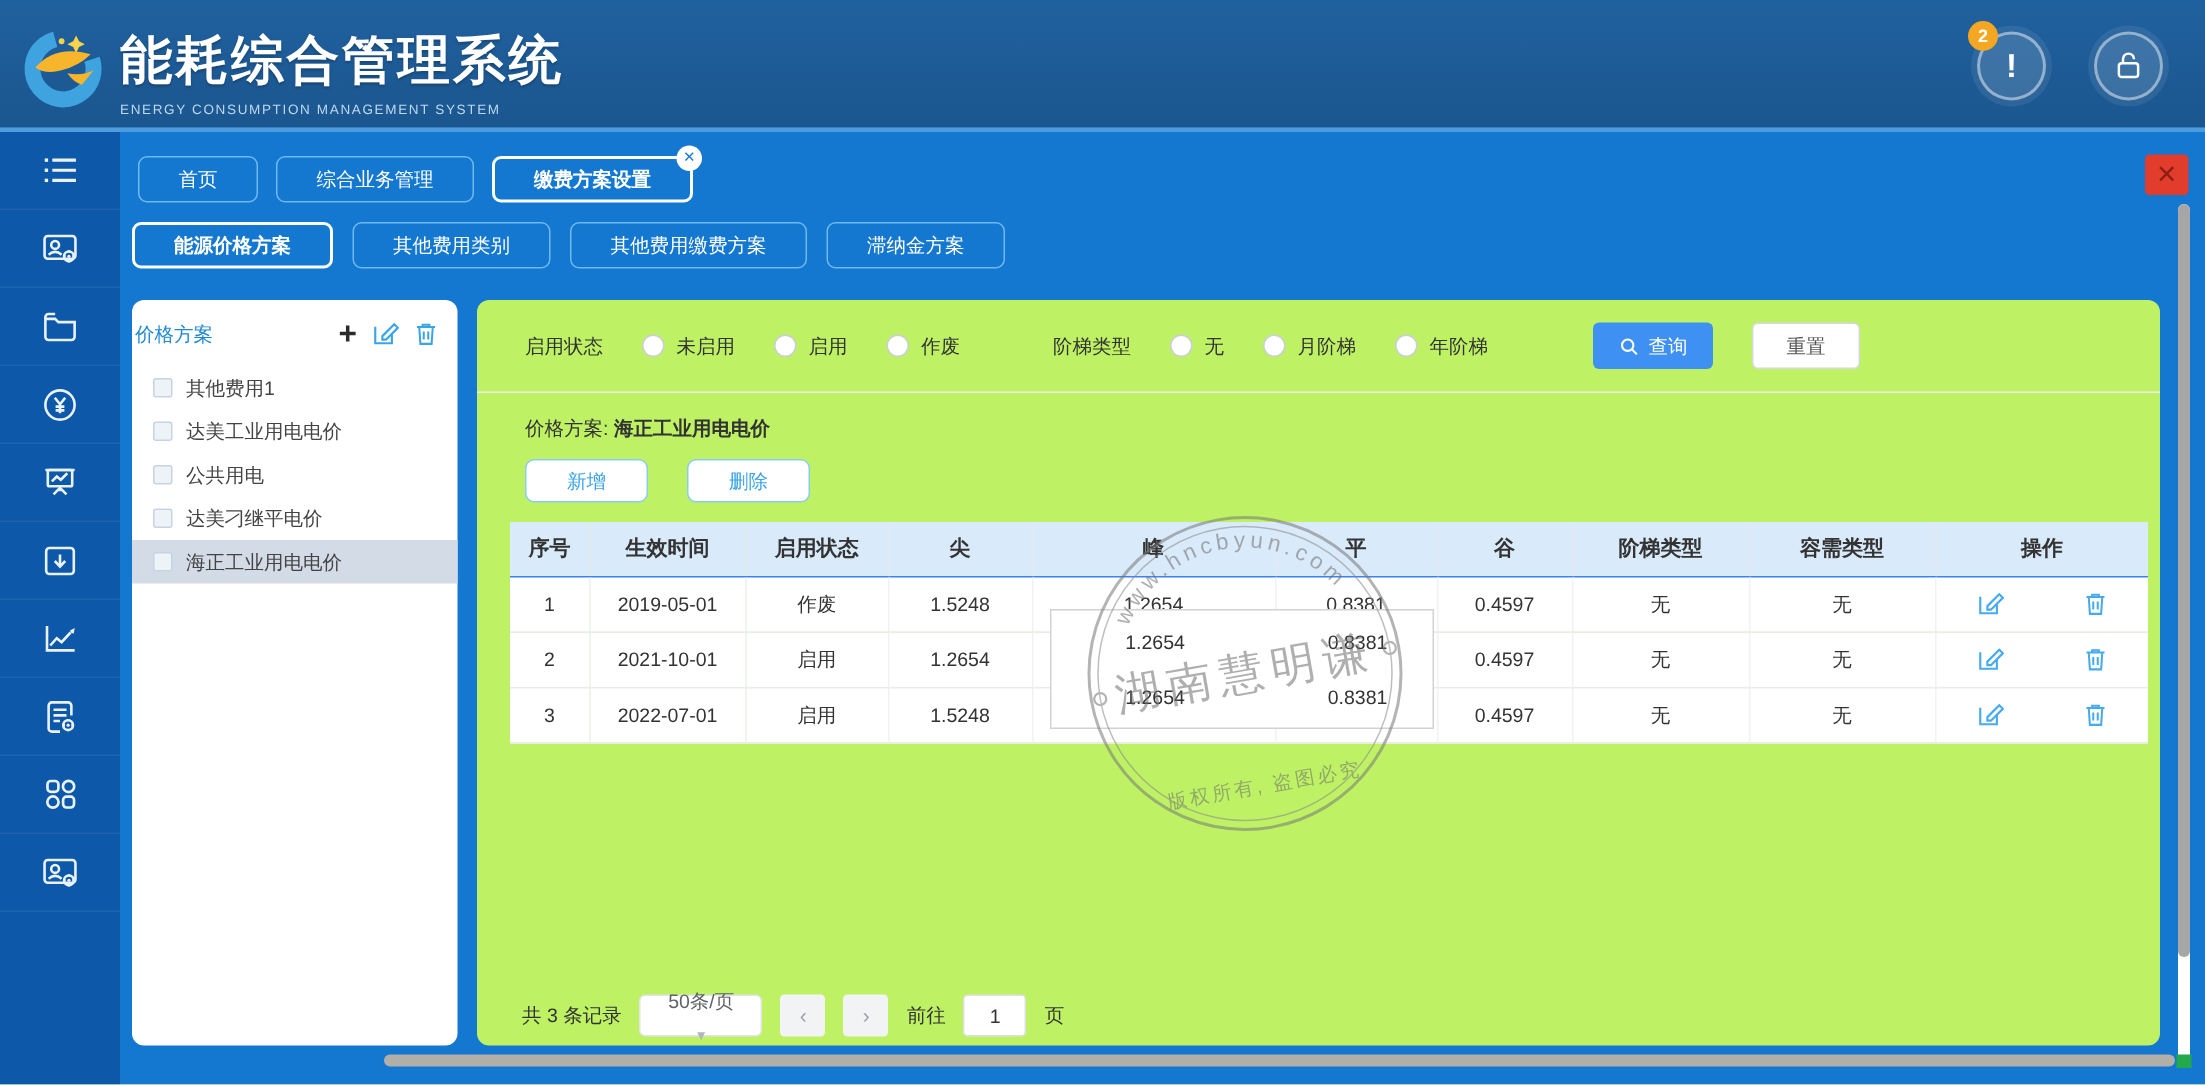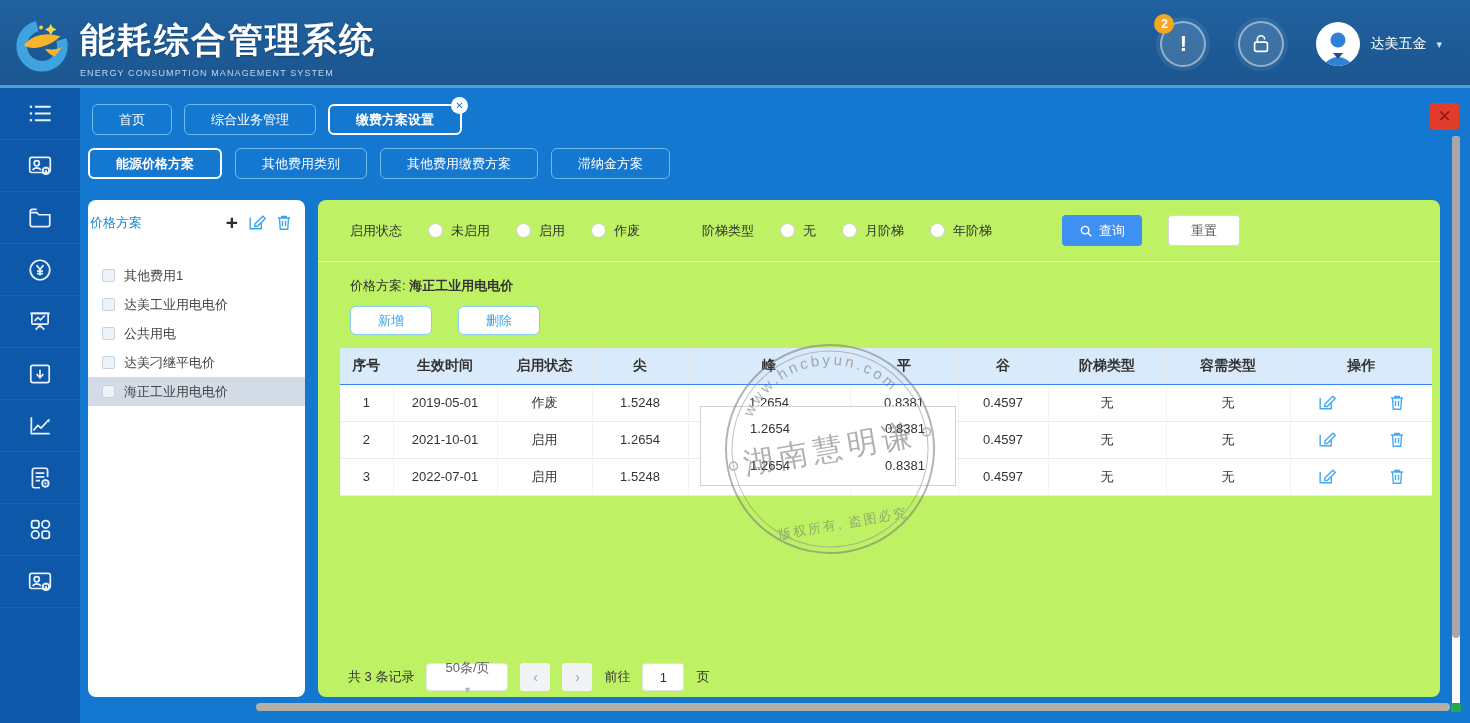--- a/index.html
+++ b/index.html
@@ -51,21 +51,21 @@
                border-radius:3px; color:#8f1d12; font-size:17px; font-weight:bold;
                display:flex; align-items:center; justify-content:center; cursor:pointer; }
 
   
   .left-panel { position:absolute; left:8px; top:112px; width:217px; height:497px; background:#fff; border-radius:8px; }
   .lp-head { display:flex; align-items:center; padding:13px 12px 9px 2px; }
   .lp-title { color:#2089d5; font-size:13px; flex:1; }
   .lp-icons { display:flex; align-items:center; gap:9px; }
   .plus-icon { font-size:21px; color:#2b2b2b; font-weight:bold; line-height:16px; cursor:pointer; }
   .lp-icons svg { cursor:pointer; }
-  .lp-list { margin-top:20px; }
+  .lp-list { margin-top:3px; }
   .lp-item { display:flex; align-items:center; gap:9px; height:29px; padding-left:14px; cursor:pointer; }
   .lp-item.selected { background:#d3dbe7; }
   .cbx { width:13px; height:13px; border:1px solid #c6d3e2; background:#eef3f8; border-radius:2px; flex:0 0 auto; }
   .lp-label { font-size:13px; color:#444; }
 
   
   .main-panel { position:absolute; left:238px; top:112px; width:1122px; height:497px; background:#bef264; border-radius:8px; }
   .filter-row { display:flex; align-items:center; height:62px; padding:0 0 0 32px; border-bottom:1px solid #ececec; }
   .f-label { color:#333; }
   .radio-opt { display:flex; align-items:center; gap:8px; margin-left:26px; cursor:pointer; }
@@ -138,31 +138,20 @@
           </div>
         <div class="badge">2</div>
       </div>
       <div class="hicon-wrap">
         <div class="hicon">
           <svg width="22" height="22" viewBox="0 0 24 24" fill="none" stroke="#fff" stroke-width="1.8">
             <rect x="5" y="10" width="14" height="10" rx="2"></rect>
             <path d="M8 10 V7 a4 4 0 0 1 8 0"></path>
           </svg>
         </div>
-      </div>
-      <div class="user-box">
-        <div class="avatar">
-          <svg width="40" height="40" viewBox="0 0 40 40">
-            <circle cx="20" cy="14" r="7.5" fill="#2f81d8"></circle>
-            <path d="M4 40 Q20 22 36 40 Z" fill="#2f81d8"></path>
-            <path d="M15 27 l5 6 5-6 Z" fill="#1c4f8f"></path>
-          </svg>
-        </div>
-        <span class="username">达美五金</span>
-        <span class="chevron">▾</span>
       </div>
     </div>
   </div>
 
   <div class="sidebar">
     <div class="side-cell">
       <svg width="27" height="27" viewBox="0 0 24 24" fill="none" stroke-width="1.8">
         <line x1="7" y1="6" x2="21" y2="6"></line>
           <line x1="7" y1="12" x2="21" y2="12"></line>
           <line x1="7" y1="18" x2="21" y2="18"></line>

